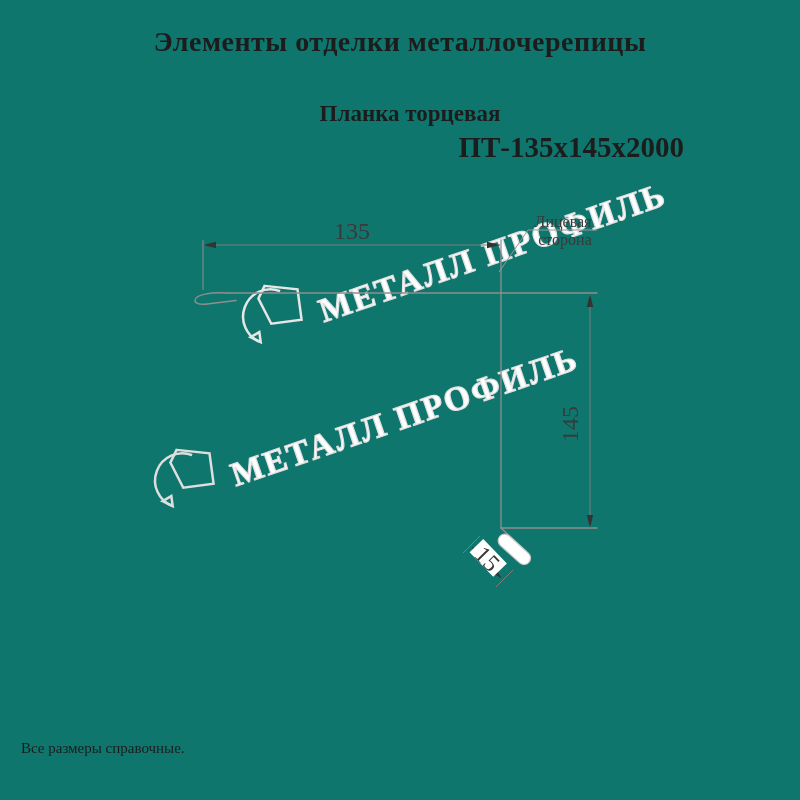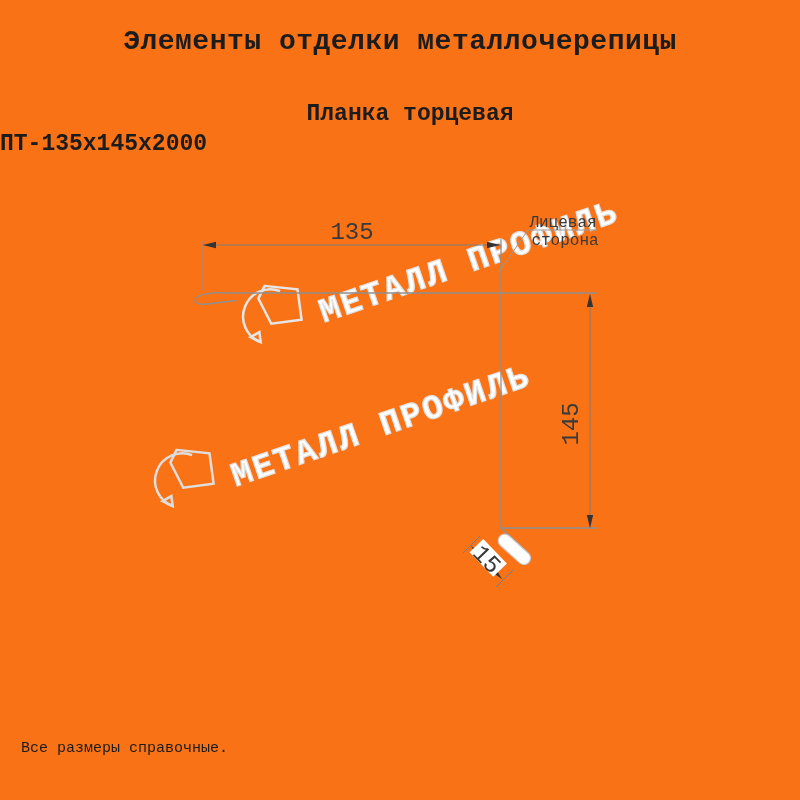--- a/index.html
+++ b/index.html
@@ -1,34 +1,34 @@
 <!DOCTYPE html>
 <html><head>
 <meta charset="utf-8">
 <style>
   html,body{margin:0;padding:0;background:#fff;}
   .page{
     position:relative;
     width:800px;height:800px;
-    background:#f97316;
-    font-family:Liberation Mono, monospace;
+    background:#0f766e;
+    font-family:Liberation Serif, serif;
     overflow:hidden;
   }
   .title{
     position:absolute;top:26px;left:0;width:800px;
     text-align:center;font-size:28px;font-weight:bold;color:#1c1c1c;
     letter-spacing:0.5px;
   }
   .subtitle{
     position:absolute;top:101px;left:0;width:800px;
     text-align:center;font-size:23px;font-weight:bold;color:#1c1c1c;padding-left:10px;
   }
   .model{
     position:absolute;top:131px;left:0;width:684px;
-    text-align:left;font-size:23px;font-weight:bold;color:#1c1c1c;
+    text-align:right;font-size:29px;font-weight:bold;color:#1c1c1c;
   }
   .drawing{
     position:absolute;top:0;left:0;width:800px;height:800px;
   }
   .notes{
     position:absolute;left:21px;top:737px;width:760px;
     font-size:15px;color:#1c1c1c;line-height:23px;
   }
   .wm-text{
     font-size:34px;font-weight:bold;letter-spacing:2px;

